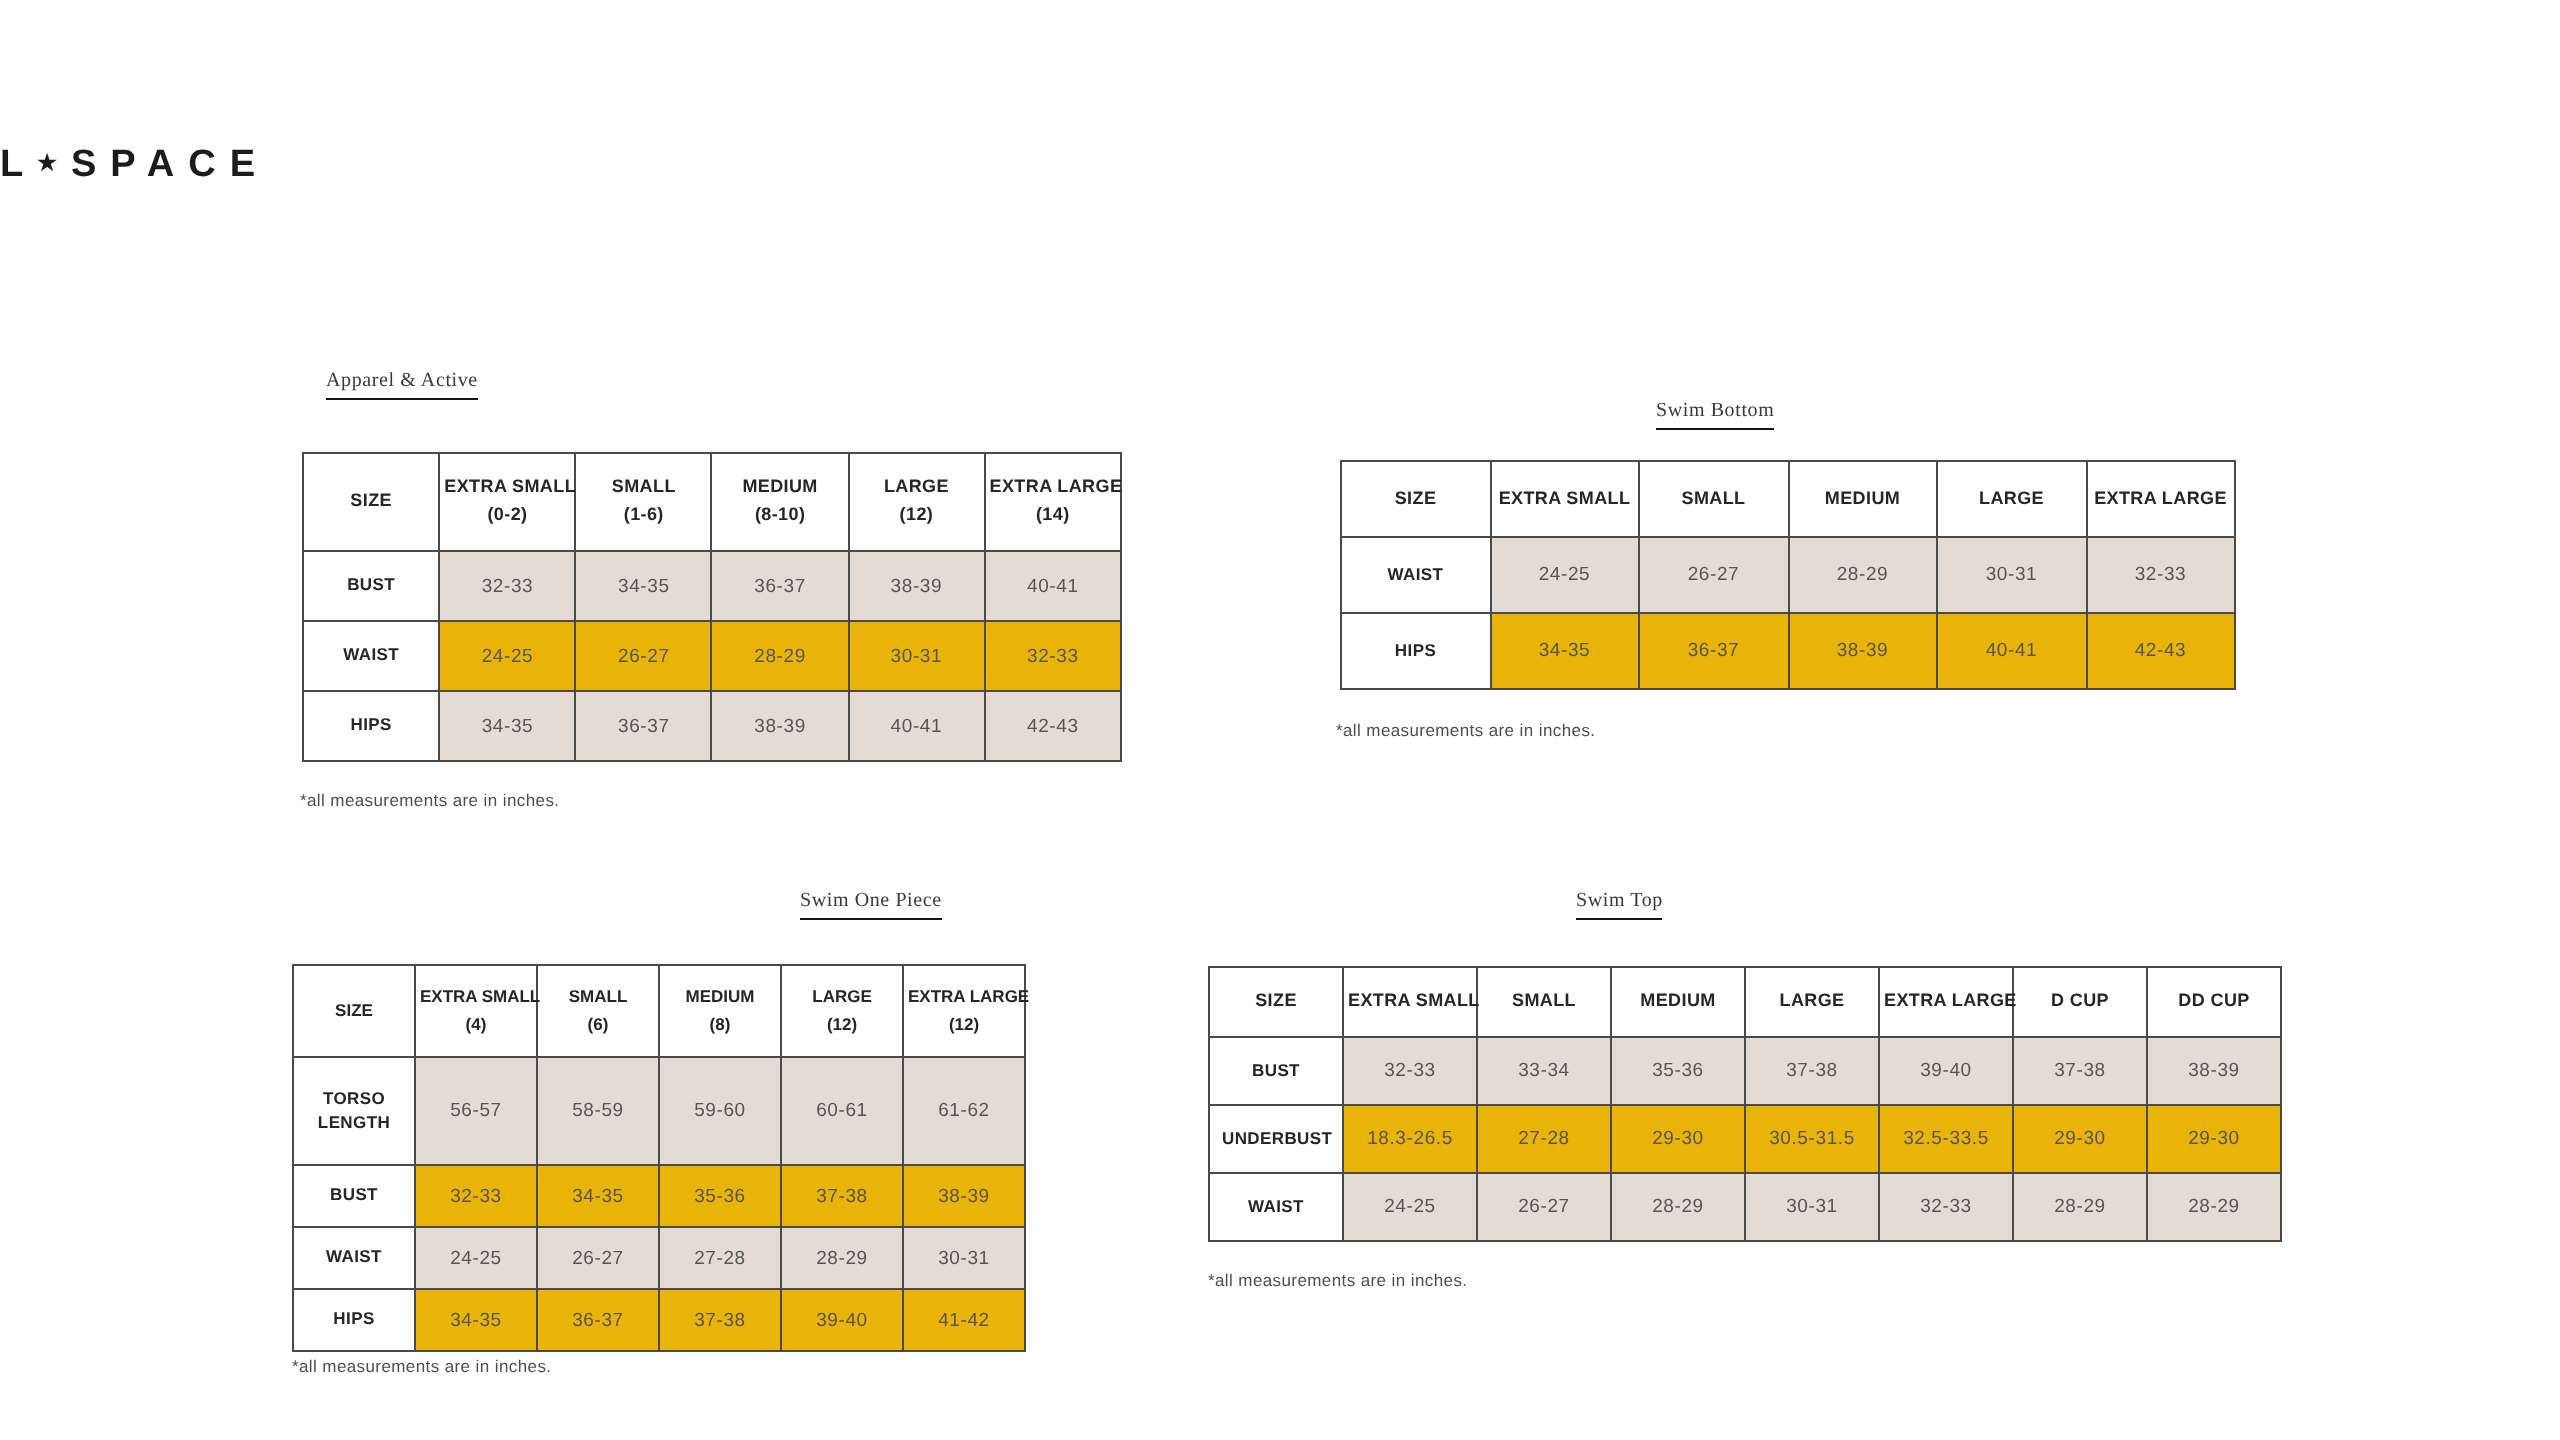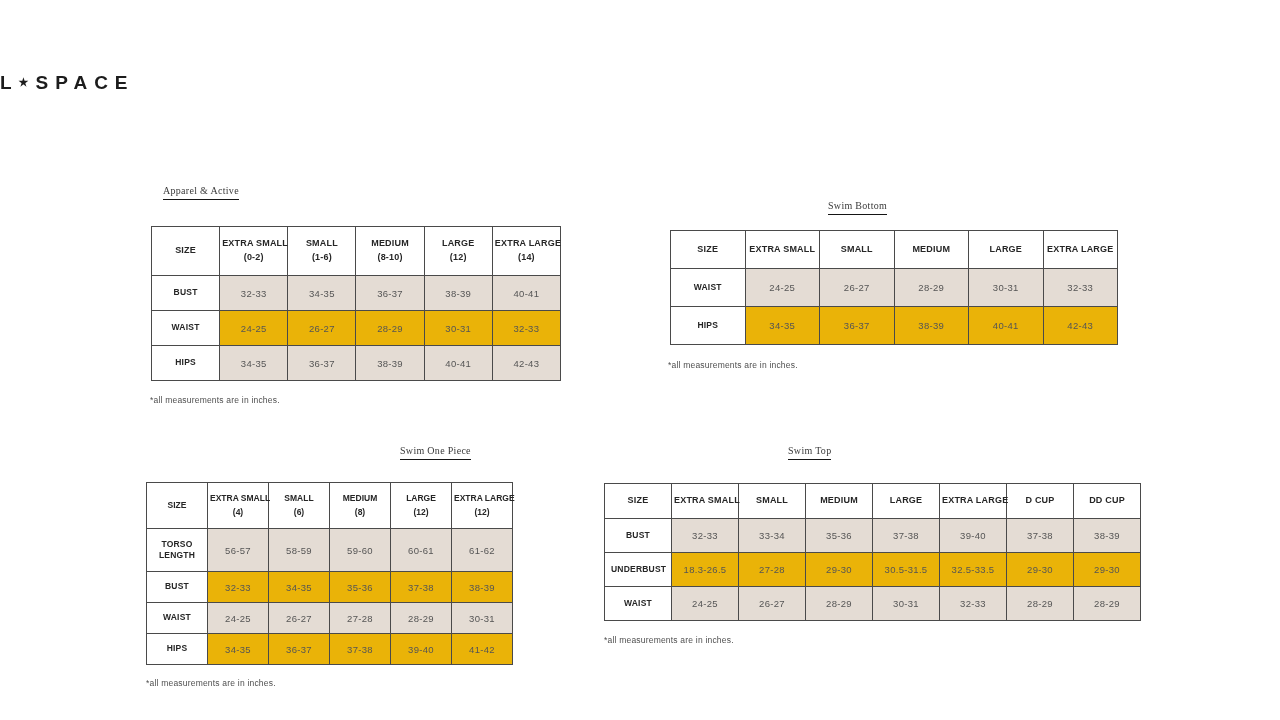--- a/index.html
+++ b/index.html
@@ -85,21 +85,21 @@
   .size-table td.val{
     font-size:9.5px;color:#555;letter-spacing:.3px;
     white-space:nowrap;
   }
   .size-table td.shaded{background:var(--shaded,#e4dcd4);}
 
   
   #table-0 thead tr{height:49px;} #table-0 tbody tr{height:35px;}
   #table-1 thead tr{height:38px;} #table-1 tbody tr{height:38px;}
   #table-2 thead tr{height:46px;} #table-2 tbody tr{height:31px;}
-  #table-2 tbody tr:first-child{height:43px;}
+  #table-2 tbody tr:first-child{height:54px;}
   #table-3 thead tr{height:35px;} #table-3 tbody tr{height:34px;}
 </style>
 </head>
 <body>
 
 <div class="canvas">
 
   <div class="logo">
     <span>L</span><span class="star">★</span><span>SPACE</span>
   </div>

